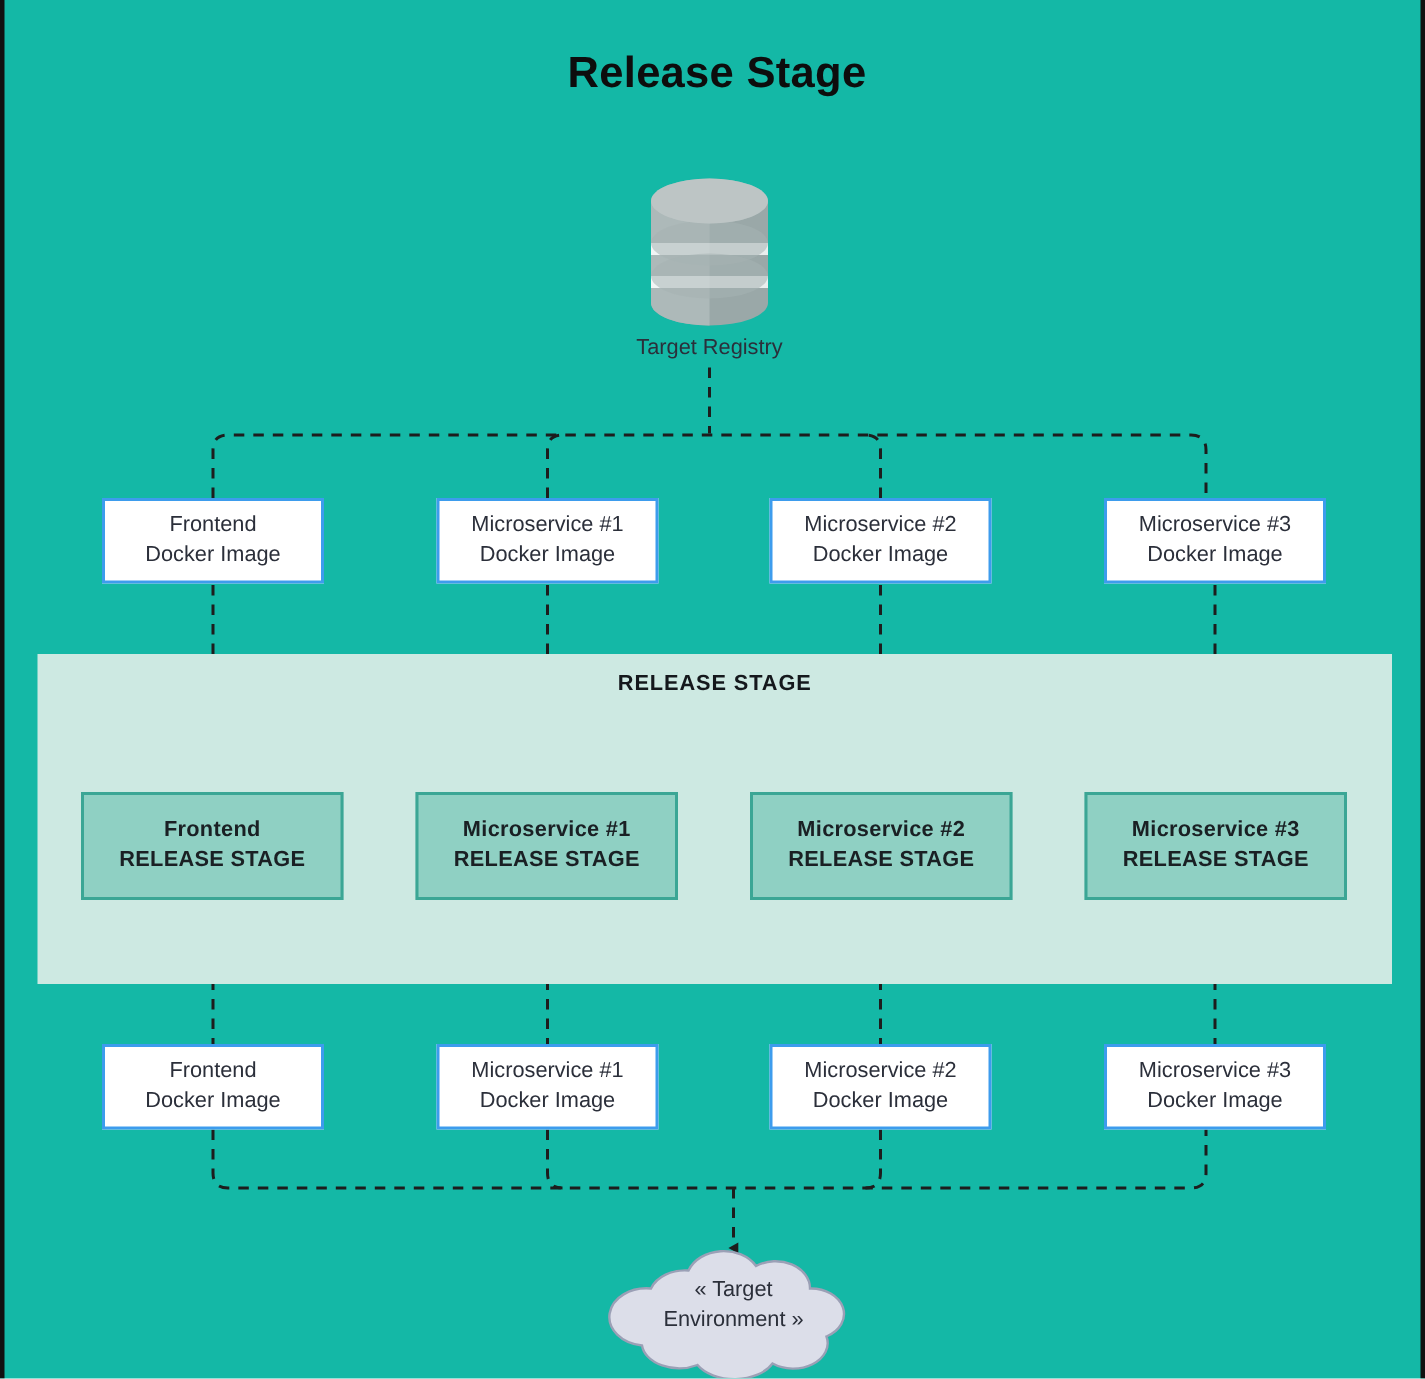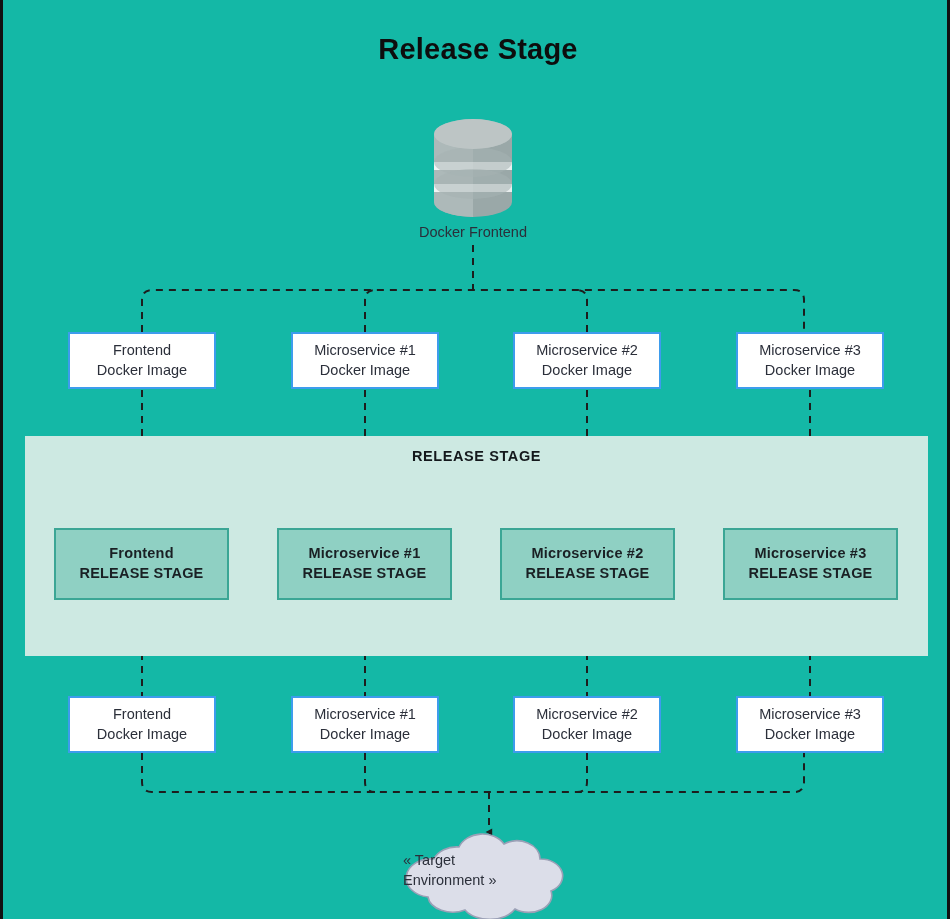--- a/index.html
+++ b/index.html
@@ -123,21 +123,21 @@
     left: 400px;
     top: 833px;
     width: 172px;
     height: 86px;
   }
   #cloud-label {
     position: absolute;
     left: 400px;
     top: 851px;
     width: 172px;
-    text-align: left;
+    text-align: center;
     font-size: 14.5px;
     color: #2b2f3a;
     line-height: 1.35;
   }
 </style>
 </head>
 <body>
 
 <div id="page">
 
@@ -188,21 +188,21 @@
     <path d="M2,44 L41,44 L41,52 L2,52 Z" fill="#f2f5f5"></path>
     <path d="M2,66 L80,66 L80,74 L2,74 Z" fill="#e9eeee"></path>
     <path d="M2,66 L41,66 L41,74 L2,74 Z" fill="#f2f5f5"></path>
 
     <ellipse cx="41" cy="44" rx="39" ry="15" fill="#a6b2b2" opacity="0.55"></ellipse>
     <ellipse cx="41" cy="66" rx="39" ry="15" fill="#a6b2b2" opacity="0.55"></ellipse>
 
     <ellipse cx="41" cy="16" rx="39" ry="15" fill="#b6bfbf"></ellipse>
     <ellipse cx="41" cy="16" rx="39" ry="15" fill="#c2caca" opacity="0.6"></ellipse>
   </svg>
-  <div id="registry-label">Docker Frontend</div>
+  <div id="registry-label">Target Registry</div>
 
   <div class="img-box" style="left:65px;  top:332px;">
     <span class="l1">Frontend</span>
     <span class="l2">Docker Image</span>
   </div>
   <div class="img-box" style="left:288px; top:332px;">
     <span class="l1">Microservice #1</span>
     <span class="l2">Docker Image</span>
   </div>
   <div class="img-box" style="left:510px; top:332px;">

